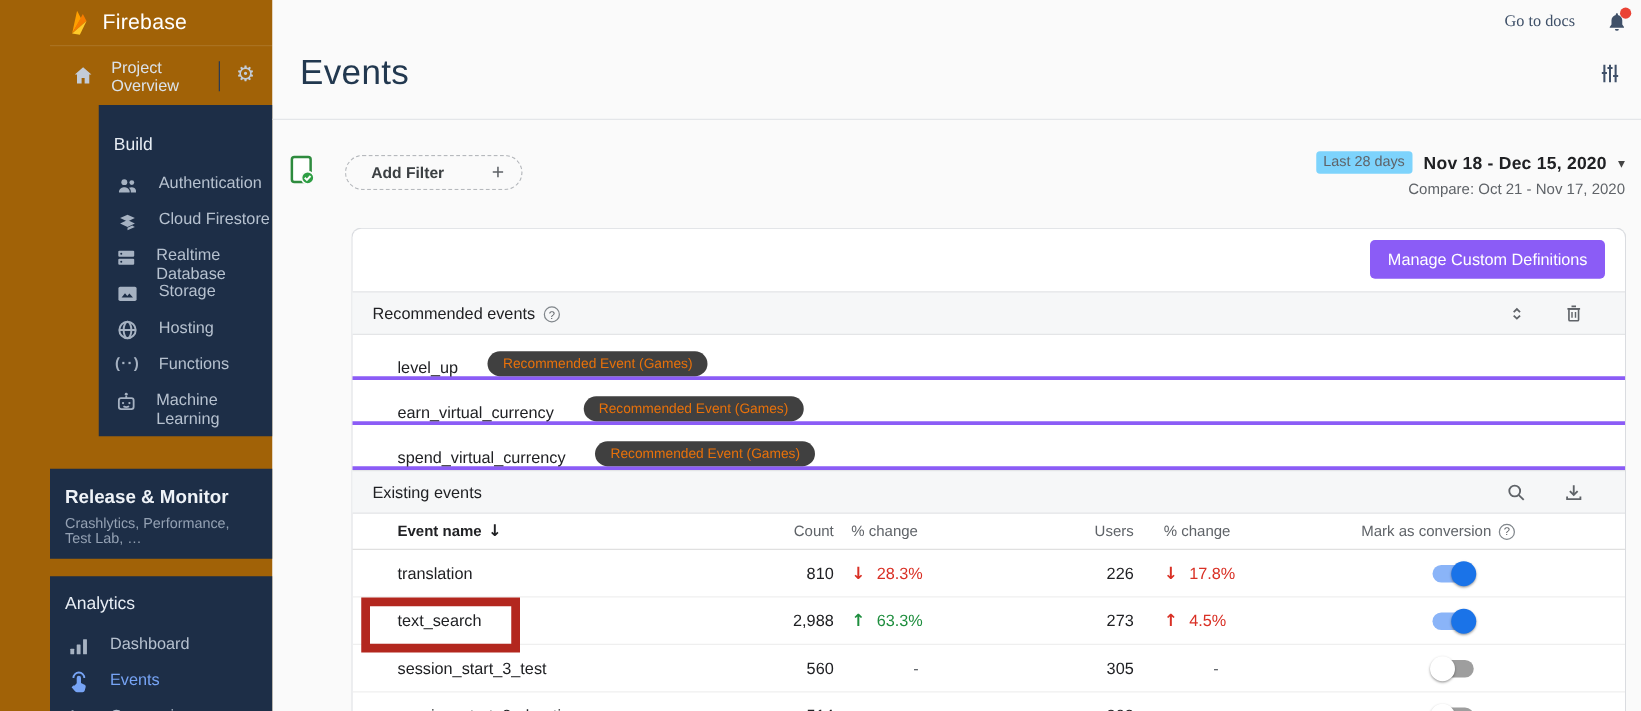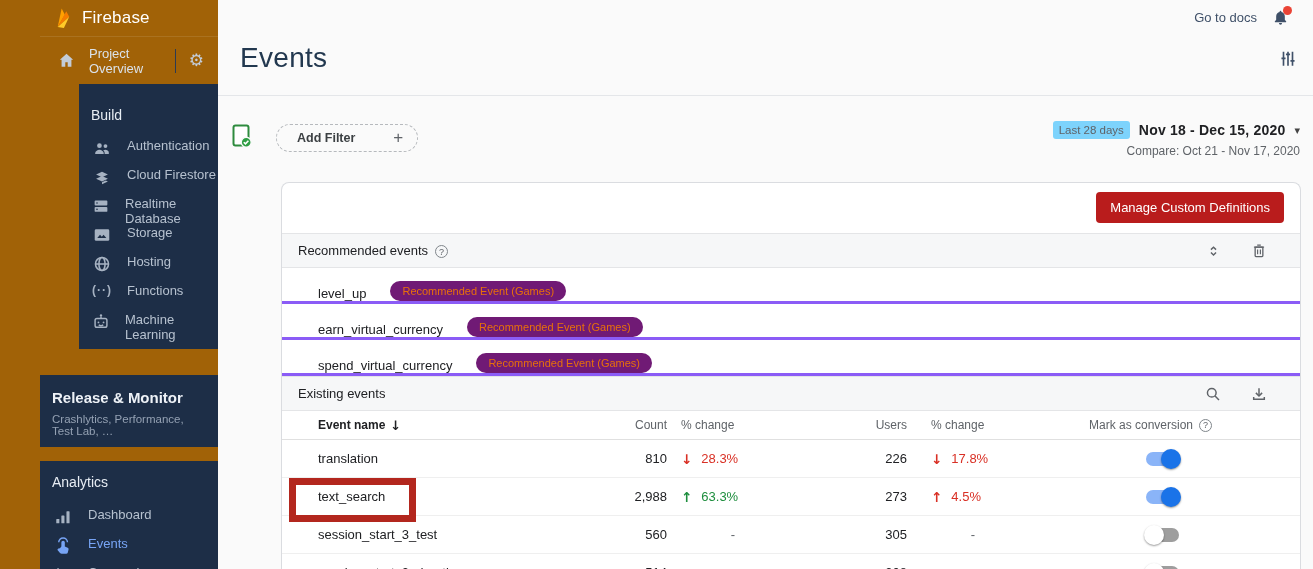--- a/index.html
+++ b/index.html
@@ -40,21 +40,21 @@
   .nav-item .ic { width: 22px; display: flex; justify-content: center; color: #a6b2c2; }
   .nav-item.active, .nav-item.active .ic { color: #77a4f5; }
   .fn-glyph { font-size: 12px; font-weight: 700; letter-spacing: 1px; }
   .sec-release { margin-top: 26px; padding: 14px 12px 10px 12px; }
   .sec-release .rtitle { color: #eef2f7; font-size: 15px; font-weight: 700; line-height: 18px; }
   .sec-release .rsub { margin-top: 6px; color: #94a1b3; font-size: 11.5px; }
   .sec-analytics { margin-top: 14px; padding: 12px 0 0 0; flex: 1; }
 
   
   .main { position: absolute; left: 218px; top: 0; right: 0; bottom: 0; background: #fafafa; }
-  .topbar { position: absolute; top: 0; right: 23px; height: 34px; display: flex; align-items: center; gap: 14px; }
+  .topbar { position: absolute; top: 0; right: 10px; height: 34px; display: flex; align-items: center; gap: 24px; font-family: Liberation Serif, serif; }
   .go-docs { font-size: 13px; font-weight: 500; color: #3f5068; cursor: pointer; }
   .bell { position: relative; color: #3f5068; cursor: pointer; }
   .bell .dot { position: absolute; top: -2px; right: -2px; width: 9px; height: 9px; border-radius: 50%; background: #ea4335; }
   .page-head { position: absolute; left: 0; top: 0; right: 0; height: 96px; border-bottom: 1px solid #e4e6e9; }
   .page-title { position: absolute; left: 22px; top: 42px; font-size: 28px; font-weight: 500; color: #22384f; letter-spacing: .3px; }
   .tune-btn { position: absolute; right: 16px; top: 49px; color: #3f5068; cursor: pointer; }
 
   
   .filter-row { position: absolute; left: 14px; right: 13px; top: 121px; height: 42px; }
   .seg-icon { position: absolute; left: 0; top: 3px; }
@@ -74,21 +74,21 @@
 
   
   .card {
     position: absolute; left: 63px; top: 182px; width: 1020px; height: 430px;
     background: #fff; border: 1px solid #dadce0; border-bottom: none;
     border-radius: 8px 8px 0 0;
   }
   .card-toolbar { height: 50px; position: relative; }
   .manage-btn {
     position: absolute; right: 16px; top: 9px; height: 31px;
-    background: #b91c1c; color: #fff; border: none; border-radius: 4px;
+    background: #8b5cf6; color: #fff; border: none; border-radius: 4px;
     font-size: 13px; font-weight: 500; padding: 0 14px; cursor: pointer;
     font-family: "Liberation Sans", sans-serif;
   }
   .band {
     height: 35px; background: #f6f7f8;
     border-top: 1px solid #e4e5e7; border-bottom: 1px solid #e4e5e7;
     display: flex; align-items: center; padding: 0 32px 0 16px;
     font-size: 13px; color: #202124;
   }
   .band .btitle { display: flex; align-items: flex-end; gap: 7px; }
@@ -99,21 +99,21 @@
     width: 13px; height: 13px; border: 1px solid #80868b; border-radius: 50%;
     font-size: 9px; color: #5f6368; display: inline-flex; align-items: center; justify-content: center;
     cursor: pointer;
   }
   .rec-row {
     height: 36px; display: flex; align-items: flex-end; padding-left: 36px;
     border-bottom: 3px solid #8b5cf6; font-size: 13px;
   }
   .badge {
     margin-left: 24px; height: 20px; display: inline-flex; align-items: center;
-    background: #701a75; color: #e8710a; font-size: 11px; padding: 0 12px; border-radius: 10px;
+    background: #404040; color: #e8710a; font-size: 11px; padding: 0 12px; border-radius: 10px;
   }
   .tbl-head, .tbl-row { display: grid; grid-template-columns: 300px 85px 80px 160px 80px 1fr; align-items: center; }
   .tbl-head { height: 29px; border-bottom: 1px solid #e0e0e0; font-size: 12px; color: #5f6368; }
   .th-name { padding-left: 36px; color: #202124; font-weight: 700; display: flex; align-items: center; gap: 5px; }
   .sort-arrow { font-size: 13px; font-weight: 700; color: #202124; font-family: "DejaVu Sans", sans-serif; }
   .th-num { text-align: right; }
   .th-pct { padding-left: 14px; }
   .th-pct2 { padding-left: 24px; }
   .th-conv { display: flex; align-items: center; justify-content: center; gap: 6px; margin-left: 14px; }
   .tbl-row { height: 38px; border-bottom: 1px solid #efefef; font-size: 13px; color: #202124; }

